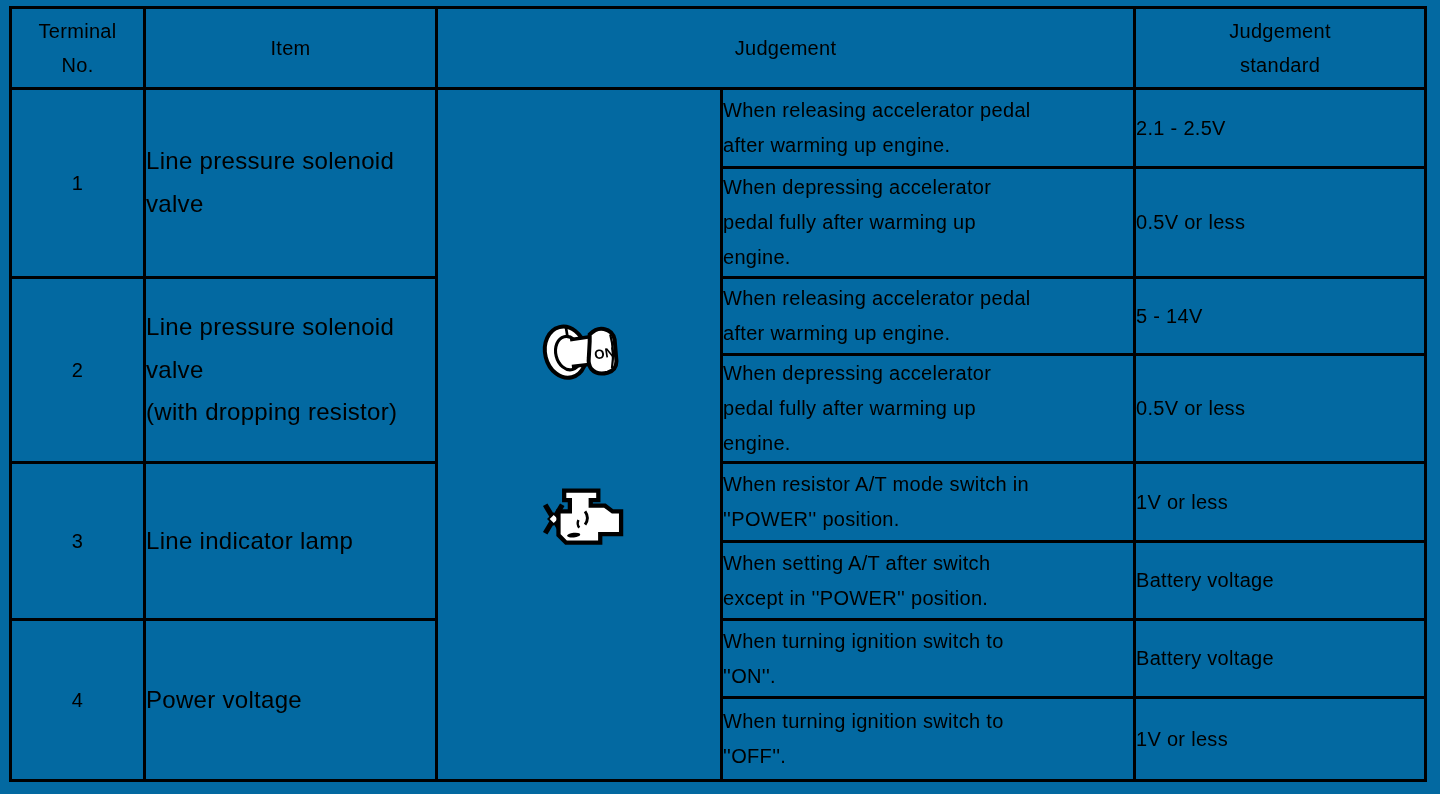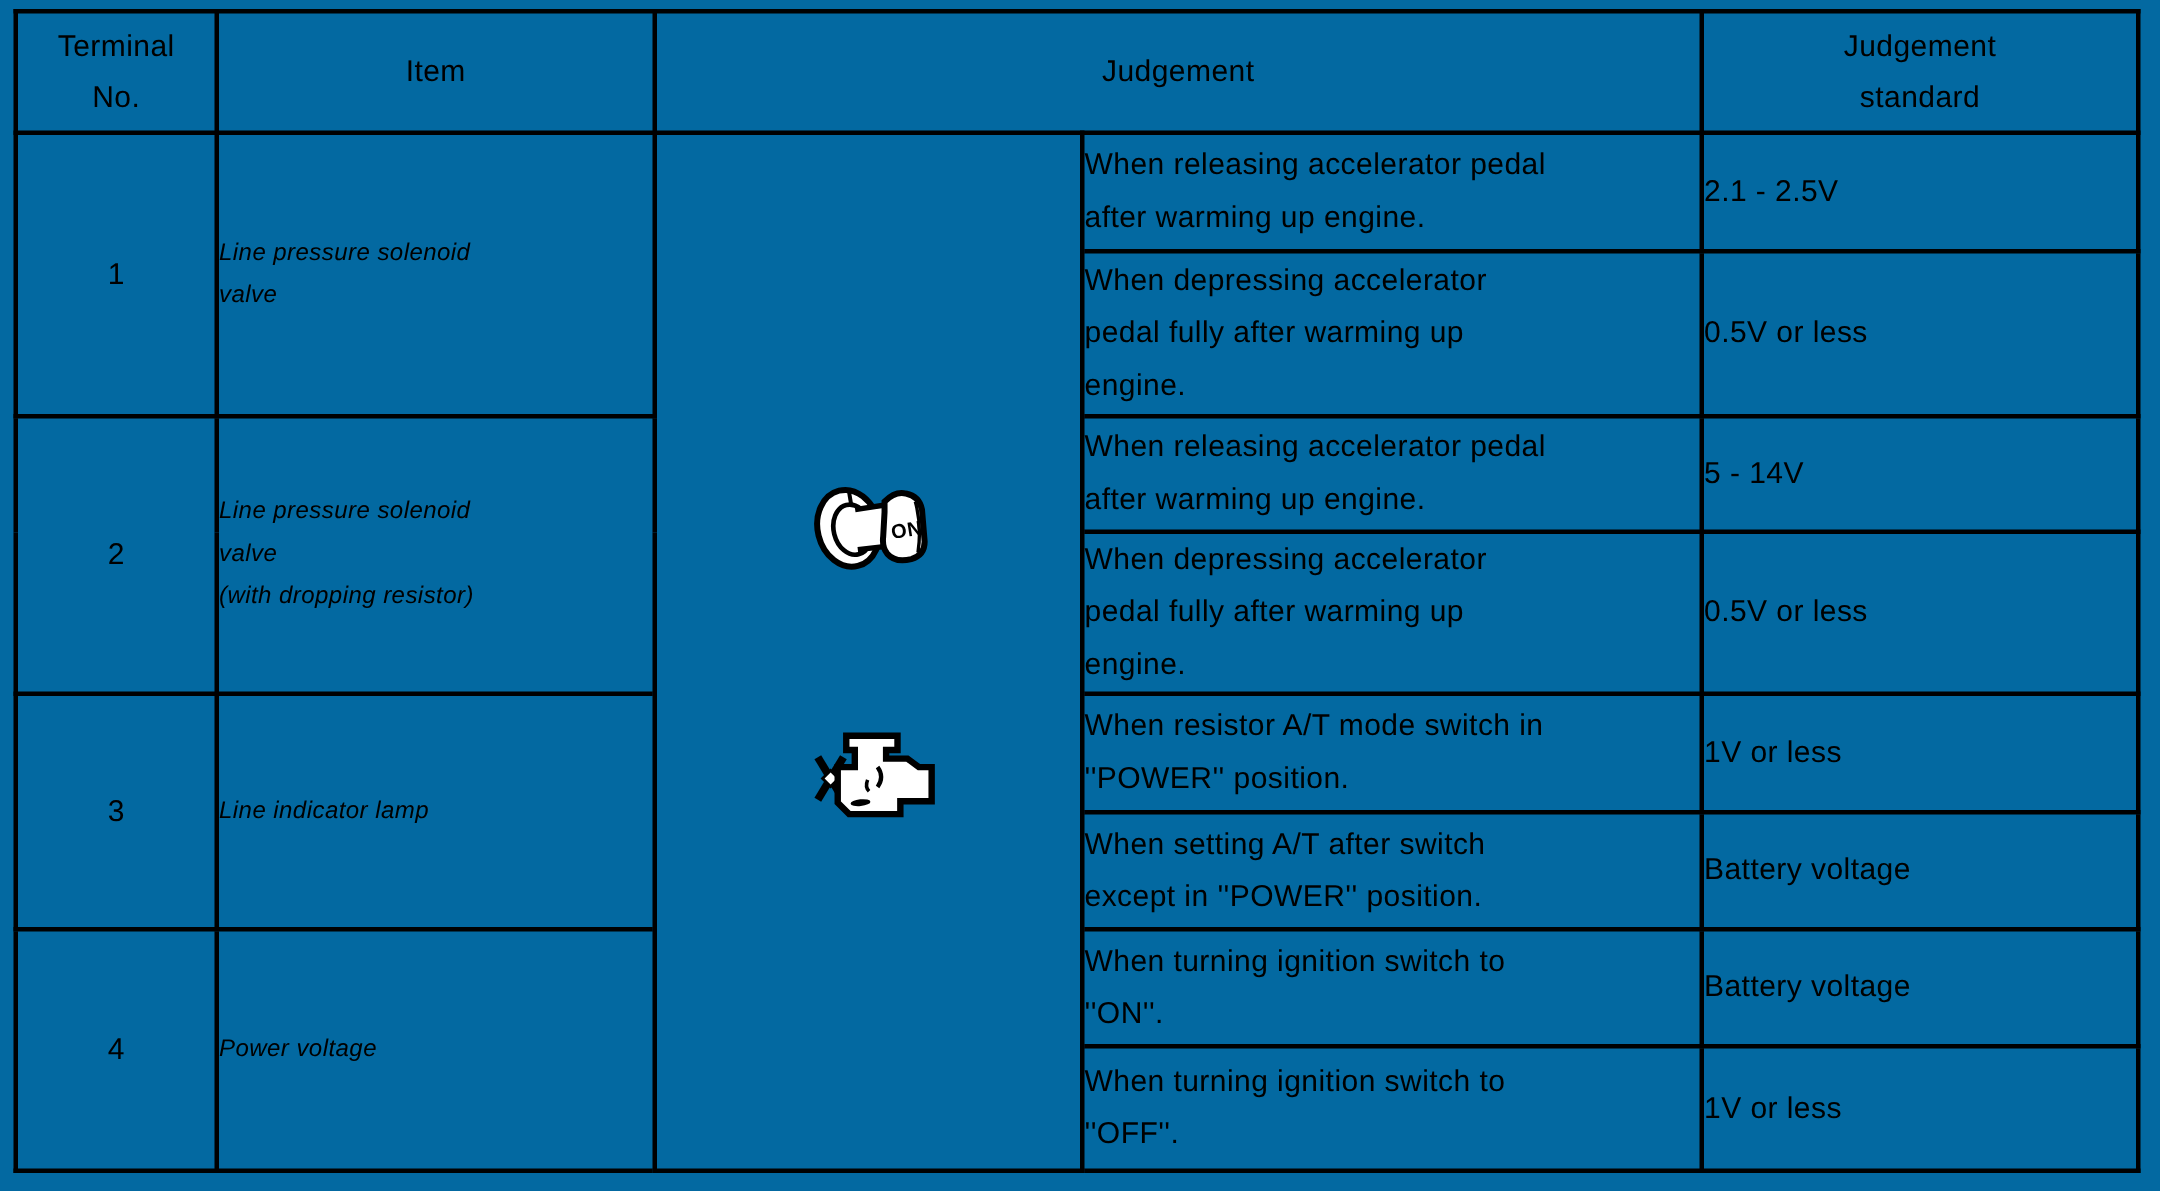--- a/index.html
+++ b/index.html
@@ -39,26 +39,25 @@
     font-size: 20px;
     text-align: center;
     line-height: 1.7;
     white-space: pre-line;
   }
   td.tno {
     text-align: center;
     font-size: 20px;
   }
   td.item {
-    font-size: 16px;
+    font-size: 24px;
     padding-left: 12px;
     padding-right: 6px;
     line-height: 1.78;
     white-space: pre-line;
-    font-style: italic;
   }
   td.cond {
     font-size: 20px;
     padding-left: 14px;
     padding-right: 6px;
     line-height: 1.75;
     white-space: pre-line;
     margin-top: 17px;
   }
   td.std {

